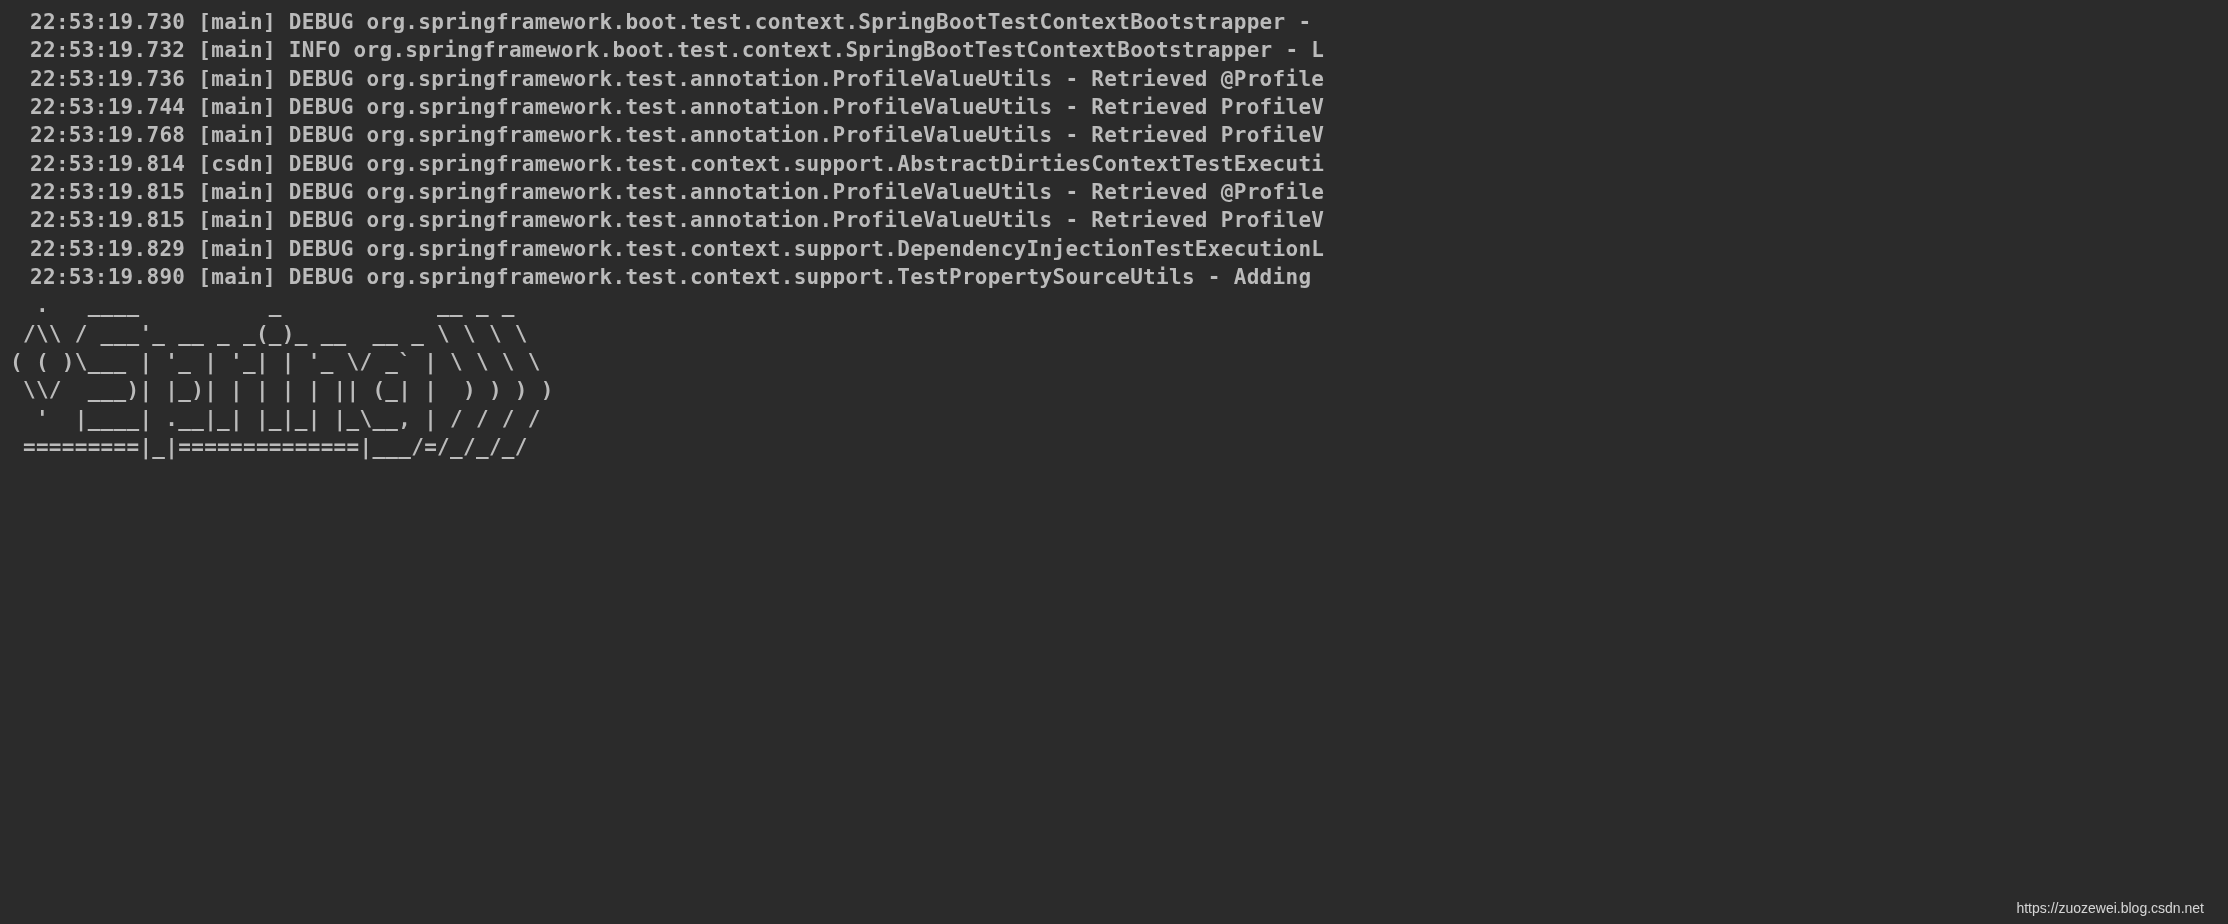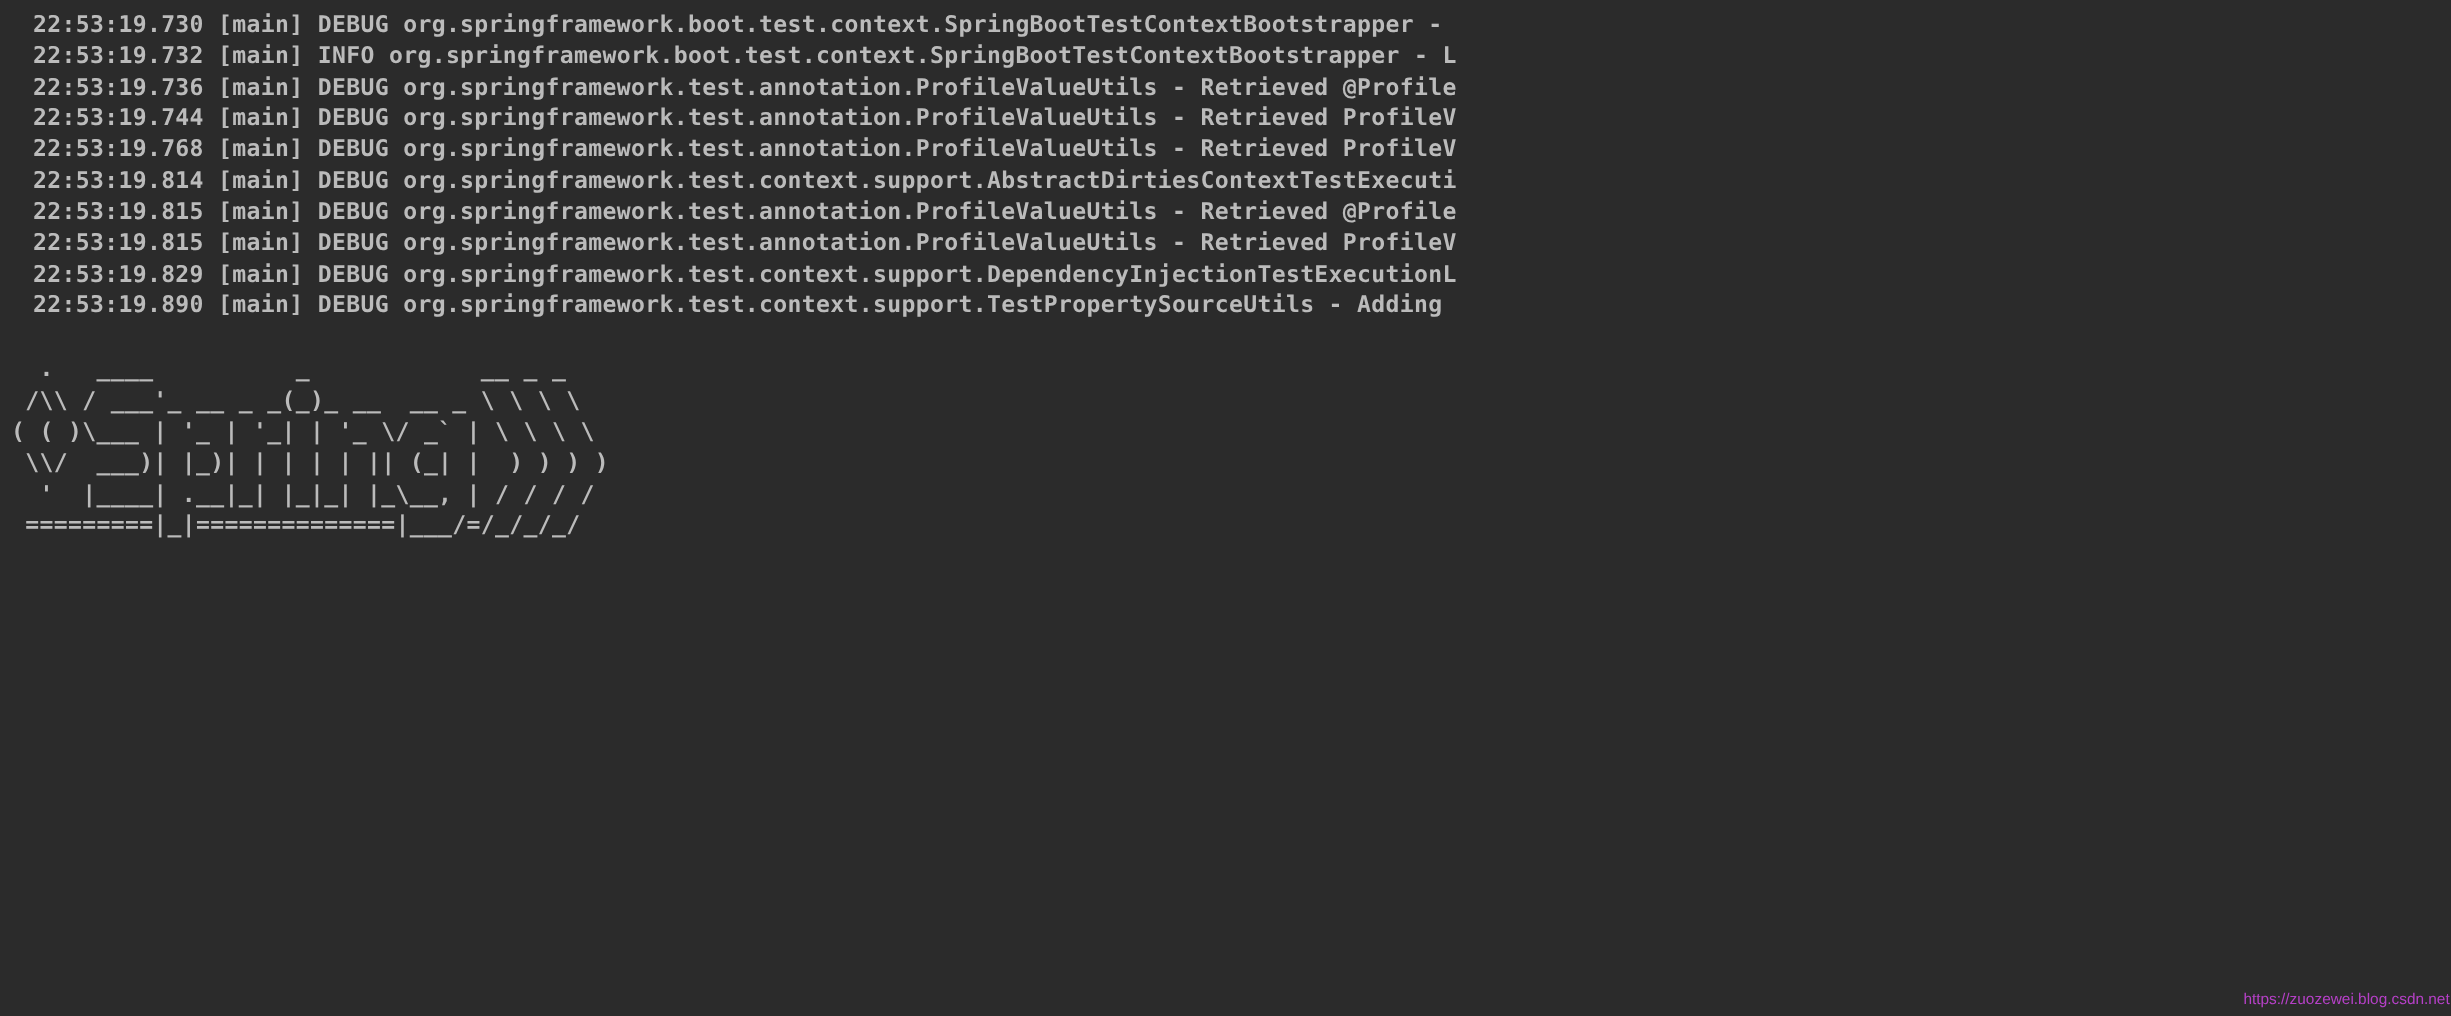--- a/index.html
+++ b/index.html
@@ -19,48 +19,47 @@
       width: 2228px;
       height: 924px;
       position: relative;
     }
     .log-line {
       font-weight: 600;
       letter-spacing: 0.3px;
       margin-left: 20px;
     }
     .banner {
-      margin-top: 30px;
       white-space: pre;
       font-weight: 600;
       letter-spacing: 0.3px;
       line-height: 1.35;
     }
     .watermark {
       position: absolute;
       bottom: 6px;
-      right: 1px;
-      color: #d946ef;
+      right: 24px;
+      color: #ffffff;
       font-size: 14px;
       font-family: Arial, sans-serif;
       opacity: 0.8;
       font-weight: normal;
       letter-spacing: normal;
     }
   </style>
 </head>
 <body>
 
 <div id="log-container">
     <div class="log-line">22:53:19.730 [main] DEBUG org.springframework.boot.test.context.SpringBootTestContextBootstrapper -</div>
     <div class="log-line">22:53:19.732 [main] INFO org.springframework.boot.test.context.SpringBootTestContextBootstrapper - L</div>
     <div class="log-line">22:53:19.736 [main] DEBUG org.springframework.test.annotation.ProfileValueUtils - Retrieved @Profile</div>
     <div class="log-line">22:53:19.744 [main] DEBUG org.springframework.test.annotation.ProfileValueUtils - Retrieved ProfileV</div>
     <div class="log-line">22:53:19.768 [main] DEBUG org.springframework.test.annotation.ProfileValueUtils - Retrieved ProfileV</div>
-    <div class="log-line">22:53:19.814 [main] DEBUG org.springframework.test.context.support.AbstractDirtiesContextTestExecuti</div>
+    <div class="log-line">22:53:19.814 [csdn] DEBUG org.springframework.test.context.support.AbstractDirtiesContextTestExecuti</div>
     <div class="log-line">22:53:19.815 [main] DEBUG org.springframework.test.annotation.ProfileValueUtils - Retrieved @Profile</div>
     <div class="log-line">22:53:19.815 [main] DEBUG org.springframework.test.annotation.ProfileValueUtils - Retrieved ProfileV</div>
     <div class="log-line">22:53:19.829 [main] DEBUG org.springframework.test.context.support.DependencyInjectionTestExecutionL</div>
     <div class="log-line">22:53:19.890 [main] DEBUG org.springframework.test.context.support.TestPropertySourceUtils - Adding</div>
   </div>
 
 <pre class="banner">  .   ____          _            __ _ _
  /\\ / ___'_ __ _ _(_)_ __  __ _ \ \ \ \
 ( ( )\___ | '_ | '_| | '_ \/ _` | \ \ \ \
  \\/  ___)| |_)| | | | | || (_| |  ) ) ) )

